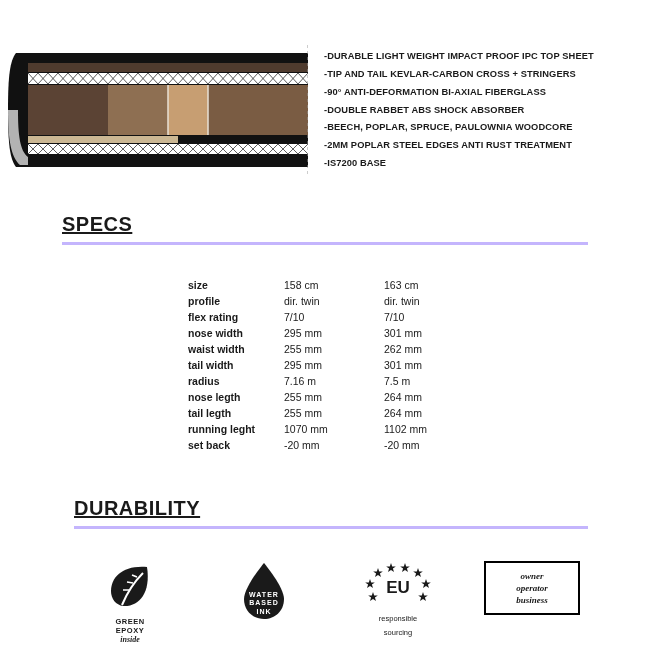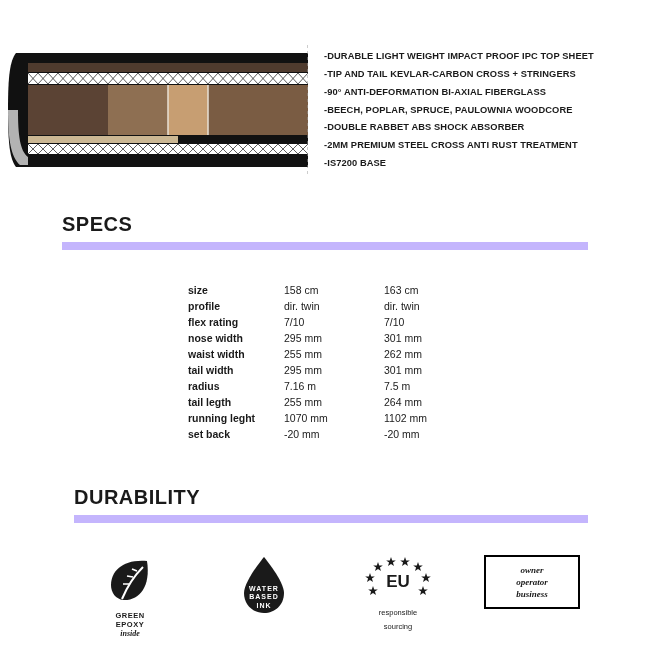--- a/index.html
+++ b/index.html
@@ -49,21 +49,22 @@
   
   .section-title {
     font-size: 20px;
     font-weight: bold;
     letter-spacing: 0.5px;
     color: #1a1a1a;
     padding: 0 0 6px 0;
   }
   .section-head {
     margin: 0 62px;
-    border-bottom: 8px solid #c4b5fd;
+    border-bottom: 3px solid #c4b5fd;
+    text-decoration: underline;
   }
 
   .specs-wrap { margin-top: 38px; }
 
   
   table.specs {
     margin: 32px 0 0 188px;
     border-collapse: collapse;
     font-size: 10.5px;
   }
@@ -183,23 +184,23 @@
       <path d="M0,65 C0,95 3,112 12,120 L20,120 L20,112 C12,106 10,90 10,65 Z" fill="#b3b3b3"></path>
 
       <line x1="300" y1="0" x2="300" y2="130" stroke="#9a9a9a" stroke-width="1" stroke-dasharray="3,3"></line>
     </svg>
   </div>
 
   <div class="features">
     <div class="feature-line">-DURABLE LIGHT WEIGHT IMPACT PROOF IPC TOP SHEET</div>
     <div class="feature-line">-TIP AND TAIL KEVLAR-CARBON CROSS + STRINGERS</div>
     <div class="feature-line">-90° ANTI-DEFORMATION BI-AXIAL FIBERGLASS</div>
+    <div class="feature-line">-DOUBLE RABBET ABS SHOCK ABSORBER</div>
     <div class="feature-line">-BEECH, POPLAR, SPRUCE, PAULOWNIA WOODCORE</div>
-    <div class="feature-line">-DOUBLE RABBET ABS SHOCK ABSORBER</div>
-    <div class="feature-line">-2MM PREMIUM STEEL CROSS ANTI RUST TREATMENT</div>
+    <div class="feature-line">-2MM POPLAR STEEL EDGES ANTI RUST TREATMENT</div>
     <div class="feature-line">-IS7200 BASE</div>
   </div>
 </div>
 
 <div class="specs-wrap">
   <div class="section-head">
     <div class="section-title">SPECS</div>
   </div>
 
   <table class="specs">
@@ -231,20 +232,25 @@
       </tr>
       <tr>
         <td class="spec-label">tail width</td>
         <td class="spec-val">295 mm</td>
         <td class="spec-val">301 mm</td>
       </tr>
       <tr>
         <td class="spec-label">radius</td>
         <td class="spec-val">7.16 m</td>
         <td class="spec-val">7.5 m</td>
+      </tr>
+      <tr>
+        <td class="spec-label">nose legth</td>
+        <td class="spec-val">255 mm</td>
+        <td class="spec-val">264 mm</td>
       </tr>
       <tr>
         <td class="spec-label">tail legth</td>
         <td class="spec-val">255 mm</td>
         <td class="spec-val">264 mm</td>
       </tr>
       <tr>
         <td class="spec-label">running leght</td>
         <td class="spec-val">1070 mm</td>
         <td class="spec-val">1102 mm</td>

